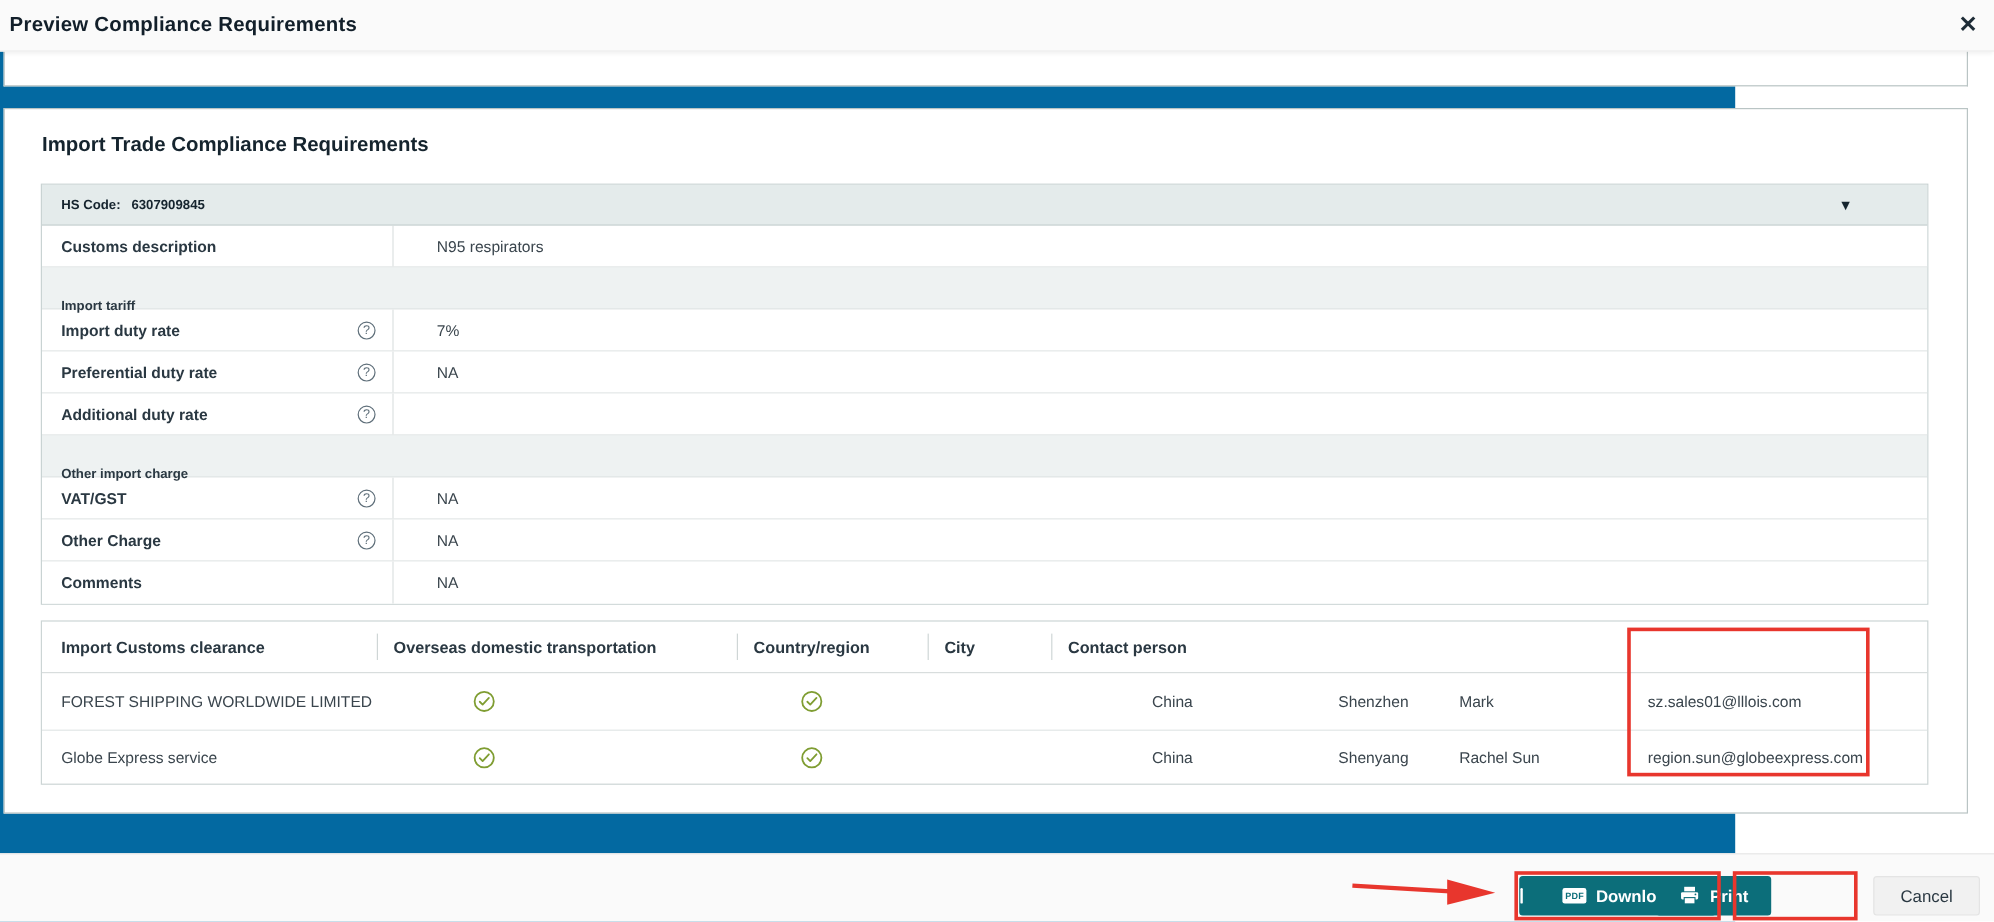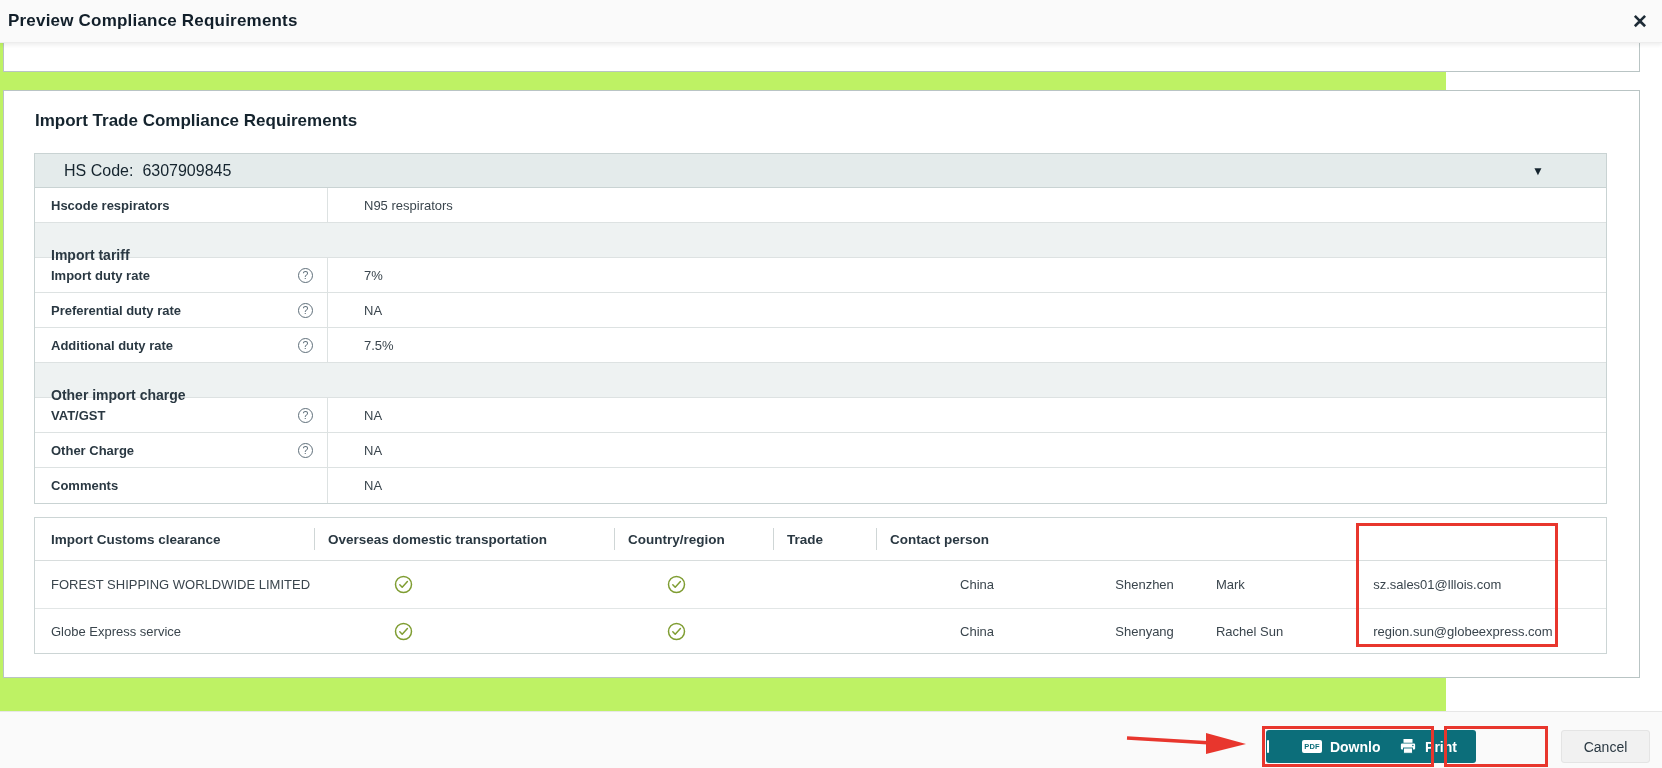--- a/index.html
+++ b/index.html
@@ -1,18 +1,18 @@
 <!DOCTYPE html>
 <html><head>
 <meta charset="utf-8">
 <style>
   * { box-sizing: border-box; margin: 0; padding: 0; }
   html,body { width:1662px; height:768px; overflow:hidden; background:#fff;
               font-family:"Liberation Sans", sans-serif; }
-  .stage { position:relative; width:1446px; height:768px; background:#bef264; }
+  .stage { position:relative; width:1446px; height:768px; background:#0369a1; }
 
   
   .modal-header { position:absolute; left:0; top:0; width:1662px; height:43px;
     background:#fafafa; border-bottom:1px solid #ededed;
     box-shadow:0 2px 4px rgba(0,0,0,0.07); z-index:5;
     display:flex; align-items:center; justify-content:space-between; padding:0 14px 0 8px; }
   .modal-title { font-size:17px; font-weight:bold; color:#121f2a; letter-spacing:0.2px; }
   .close-btn { font-size:19px; color:#1d2b36; font-weight:600; cursor:pointer; line-height:1; }
 
   
@@ -24,28 +24,28 @@
   .main-panel { position:absolute; left:3px; top:90px; width:1637px; height:588px;
     background:#fff; border:1px solid #b9c4c4;padding-left:12px; }
   .section-heading { position:absolute; left:31px; top:20px; font-size:17px;
     font-weight:bold; color:#15242e; }
 
   
   .hs-table { position:absolute; left:30px; top:62px; width:1573px;
     border:1px solid #c9d3d3; background:#fff; }
   .hs-bar { height:34px; background:#e4ebeb; border-bottom:1px solid #c9d3d3;
     display:flex; align-items:center; padding:0 62px 0 16px; position:relative; }
-  .hs-bar-text { font-size:16px; font-weight:normal; color:#15242e;margin-left:13px; }
+  .hs-bar-text { font-size:11px; font-weight:bold; color:#15242e; }
   .hs-bar-text .val { margin-left:9px; }
   .hs-caret { position:absolute; right:62px; top:50%; transform:translateY(-50%);
     font-size:12px; color:#15242e; cursor:pointer; }
   .hs-row { height:35px; display:flex; border-bottom:1px solid #dde2e2; background:#fff; }
   .hs-row:last-child { border-bottom:none; }
   .hs-row.section { background:#eef2f2; align-items:center; padding-left:16px; }
-  .hs-section-label { font-size:14px; font-weight:bold; color:#2a3842;margin-top:30px; }
+  .hs-section-label { font-size:11px; font-weight:bold; color:#2a3842;margin-top:30px; }
   .hs-label-cell { width:293px; border-right:1px solid #dde2e2; display:flex;
     align-items:center; justify-content:space-between; padding:0 14px 0 16px; }
   .hs-label { font-size:13px; font-weight:bold; color:#2a3842; }
   .hs-value { flex:1; display:flex; align-items:center; padding-left:36px;
     font-size:13px; color:#3a454d; }
   .help-icon { width:15px; height:15px; border:1px solid #5f6f7a; border-radius:50%;
     color:#5f6f7a; font-size:10.5px; line-height:13px; text-align:center;
     flex:0 0 15px; cursor:pointer; }
 
   
@@ -105,21 +105,21 @@
     <div class="hs-table">
       <div class="hs-bar">
         <div class="hs-bar-text">
           <span>HS Code:</span><span class="val">6307909845</span>
         </div>
         <span class="hs-caret">▼</span>
       </div>
 
       <div class="hs-row">
         <div class="hs-label-cell">
-            <span class="hs-label">Hscode respirators</span>
+            <span class="hs-label">Customs description</span>
           </div>
         <div class="hs-value">N95 respirators</div>
       </div>
 
       <div class="hs-row section">
         <div class="hs-section-label">Import tariff</div>
       </div>
 
       <div class="hs-row">
         <div class="hs-label-cell">
@@ -135,21 +135,20 @@
           <span class="help-icon">?</span>
         </div>
         <div class="hs-value">NA</div>
       </div>
 
       <div class="hs-row">
         <div class="hs-label-cell">
           <span class="hs-label">Additional duty rate</span>
           <span class="help-icon">?</span>
         </div>
-        <div class="hs-value">7.5%</div>
       </div>
 
       <div class="hs-row section">
         <div class="hs-section-label">Other import charge</div>
       </div>
 
       <div class="hs-row">
         <div class="hs-label-cell">
           <span class="hs-label">VAT/GST</span>
           <span class="help-icon">?</span>
@@ -171,21 +170,21 @@
           </div>
         <div class="hs-value">NA</div>
       </div>
     </div>
 
     <div class="sp-table">
       <div class="sp-header">
         <div class="sp-hcell c1">Import Customs clearance</div>
         <div class="sp-hcell c2">Overseas domestic transportation</div>
         <div class="sp-hcell c3">Country/region</div>
-        <div class="sp-hcell c4">Trade</div>
+        <div class="sp-hcell c4">City</div>
         <div class="sp-hcell c5">Contact person</div>
       </div>
 
       <div class="sp-row r0">
         <div class="sp-cell c0">FOREST SHIPPING WORLDWIDE LIMITED</div>
         <div class="sp-cell c1">
           <svg class="check-icon" width="19" height="19" viewBox="0 0 19 19">
               <circle cx="9.5" cy="9.5" r="8" fill="none" stroke="#7f9d32" stroke-width="1.5"></circle>
               <path d="M5.8 9.8 l2.4 2.4 L13.4 6.6" fill="none" stroke="#7f9d32" stroke-width="1.5" stroke-linecap="round" stroke-linejoin="round"></path>
             </svg>

